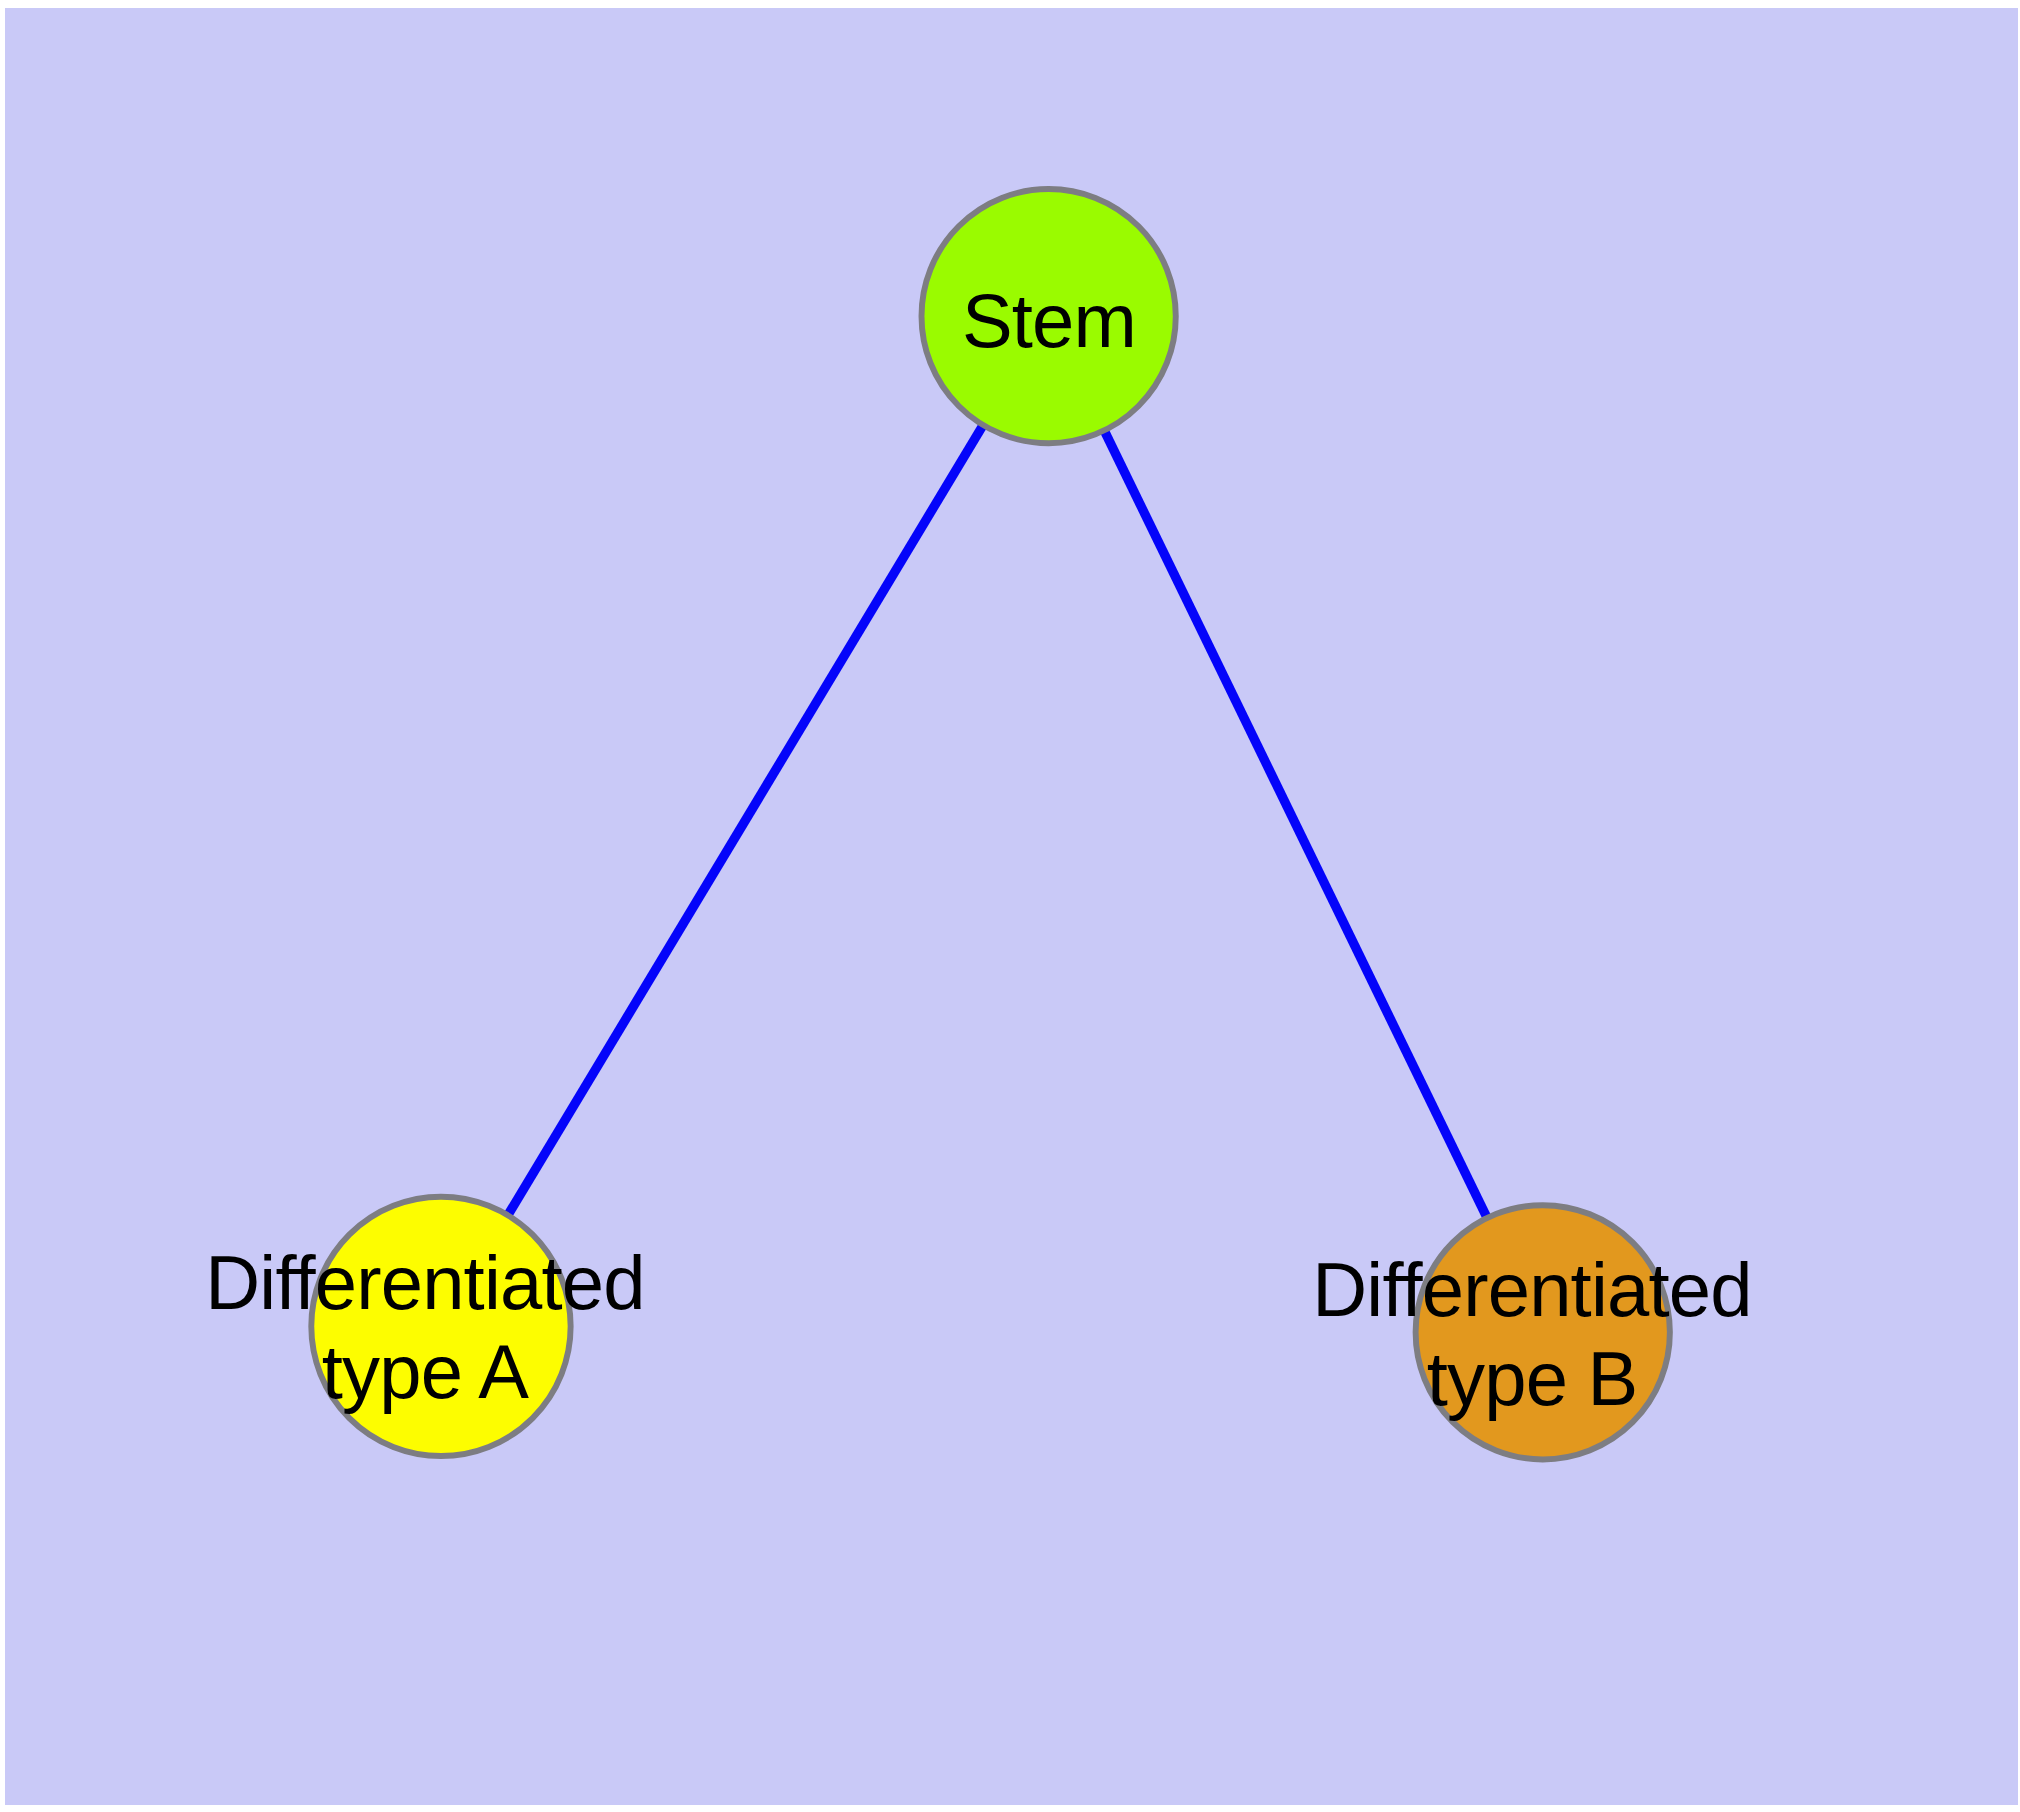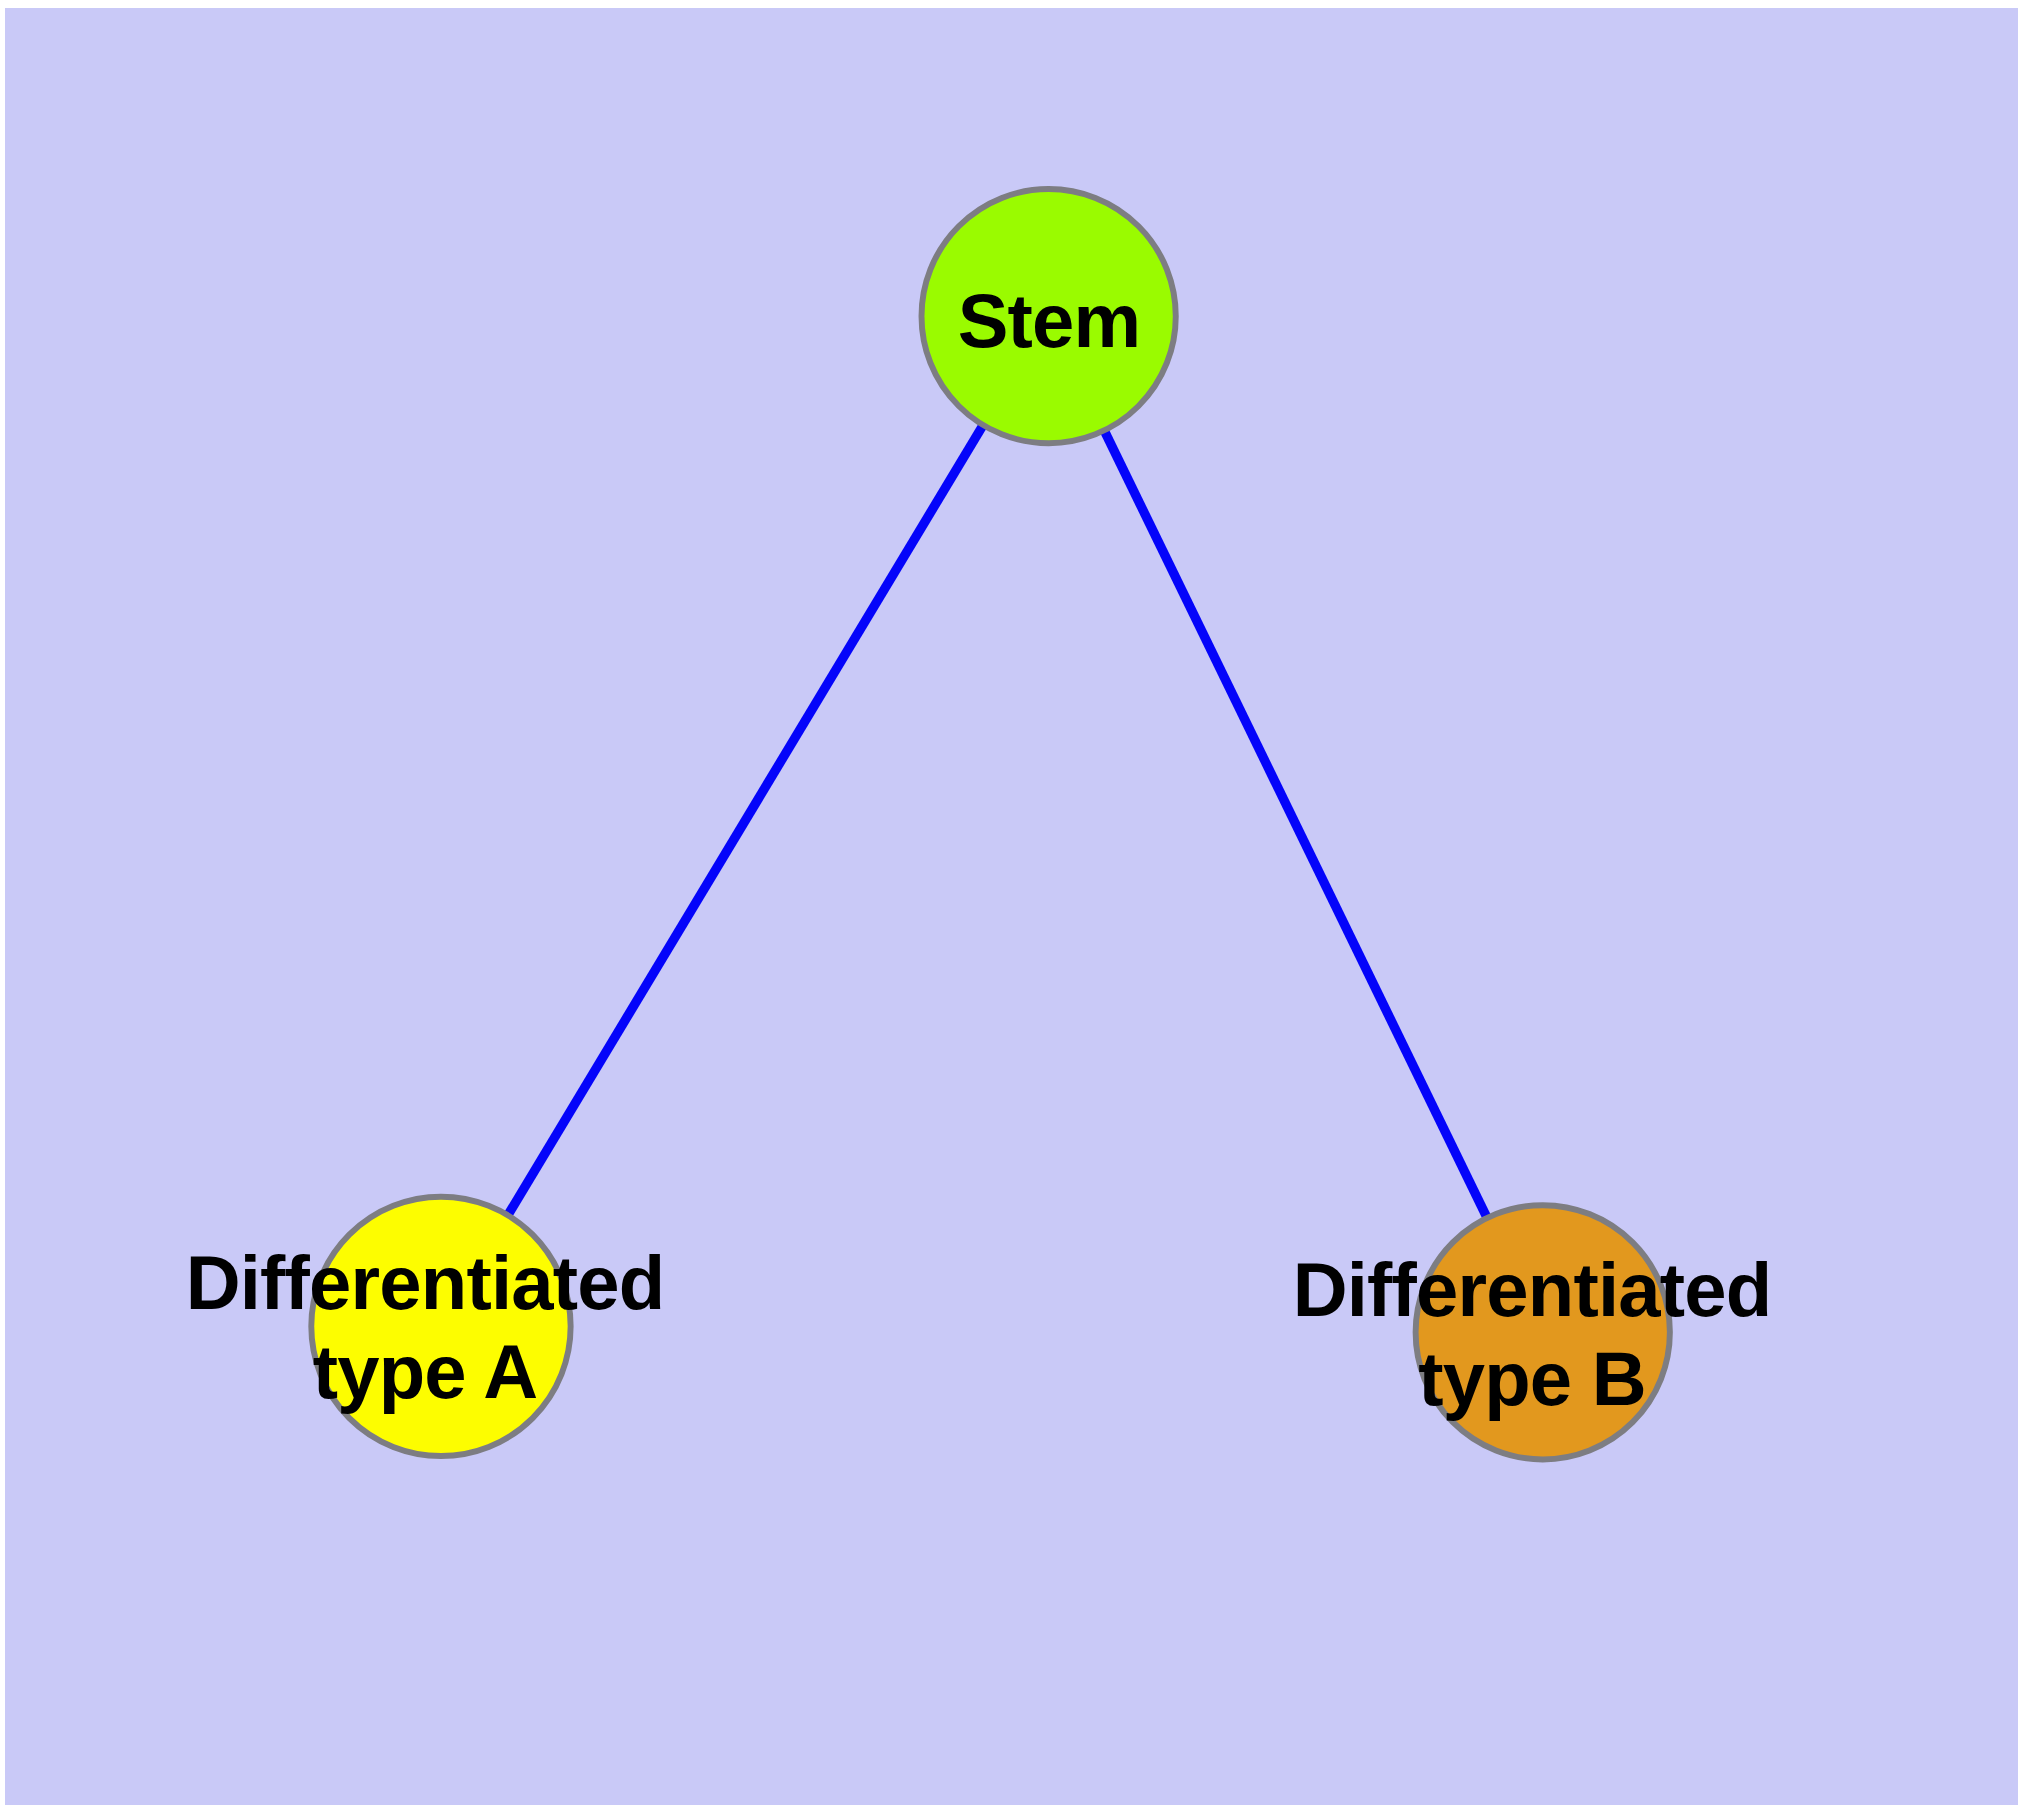--- a/index.html
+++ b/index.html
@@ -38,21 +38,21 @@
     stroke-width: 7px;
   }
   .graph-svg line {
     stroke-width: 11px;
     stroke-linecap: butt;
   }
   .node-label {
     position: absolute;
     transform: translate(-50%, -50%);
     color: #000000;
-    font-weight: bold;
+    font-weight: normal;
     font-size: 76px;
     line-height: 89px;
     text-align: center;
     white-space: pre-line;
     letter-spacing: -0.8px;
   }
   .label-stem   { left: 1049px; top: 320px;  }
   .label-type-a { left: 425px;  top: 1327px; }
   .label-type-b { left: 1532px; top: 1334px; }
 </style>

